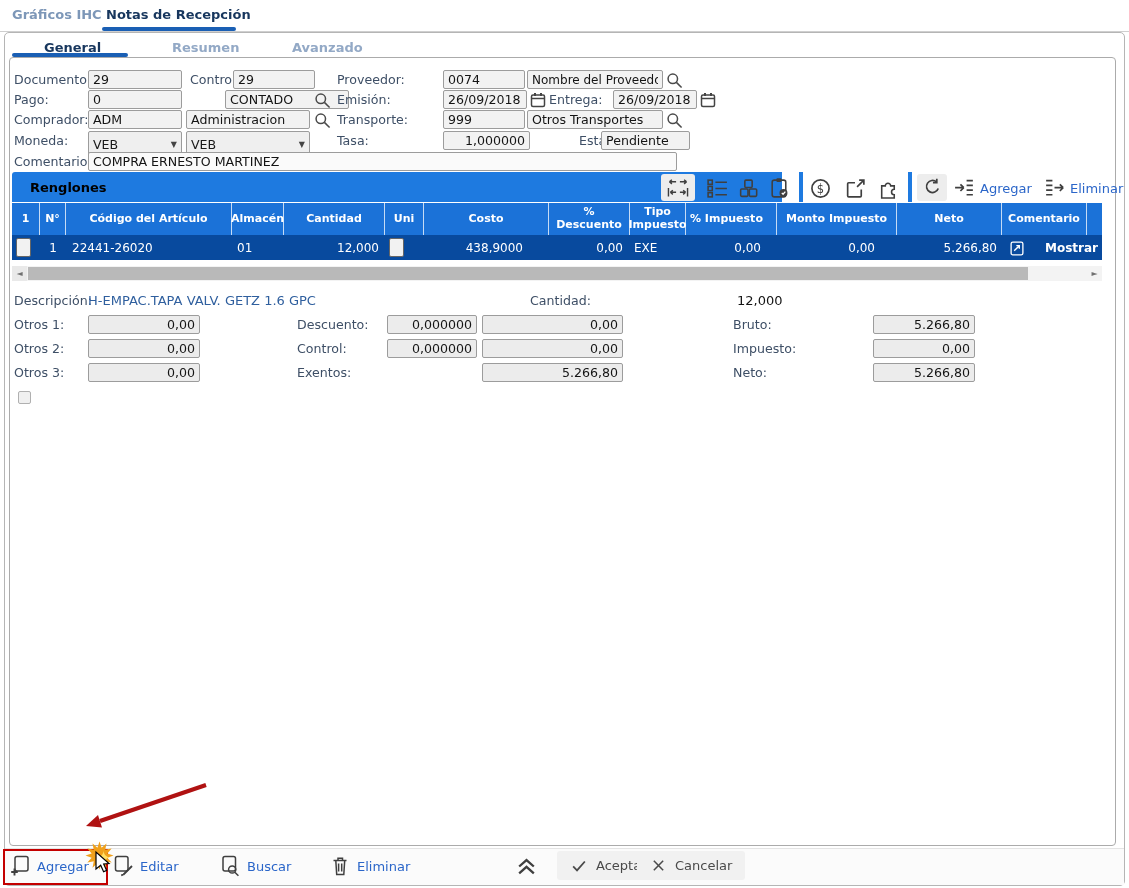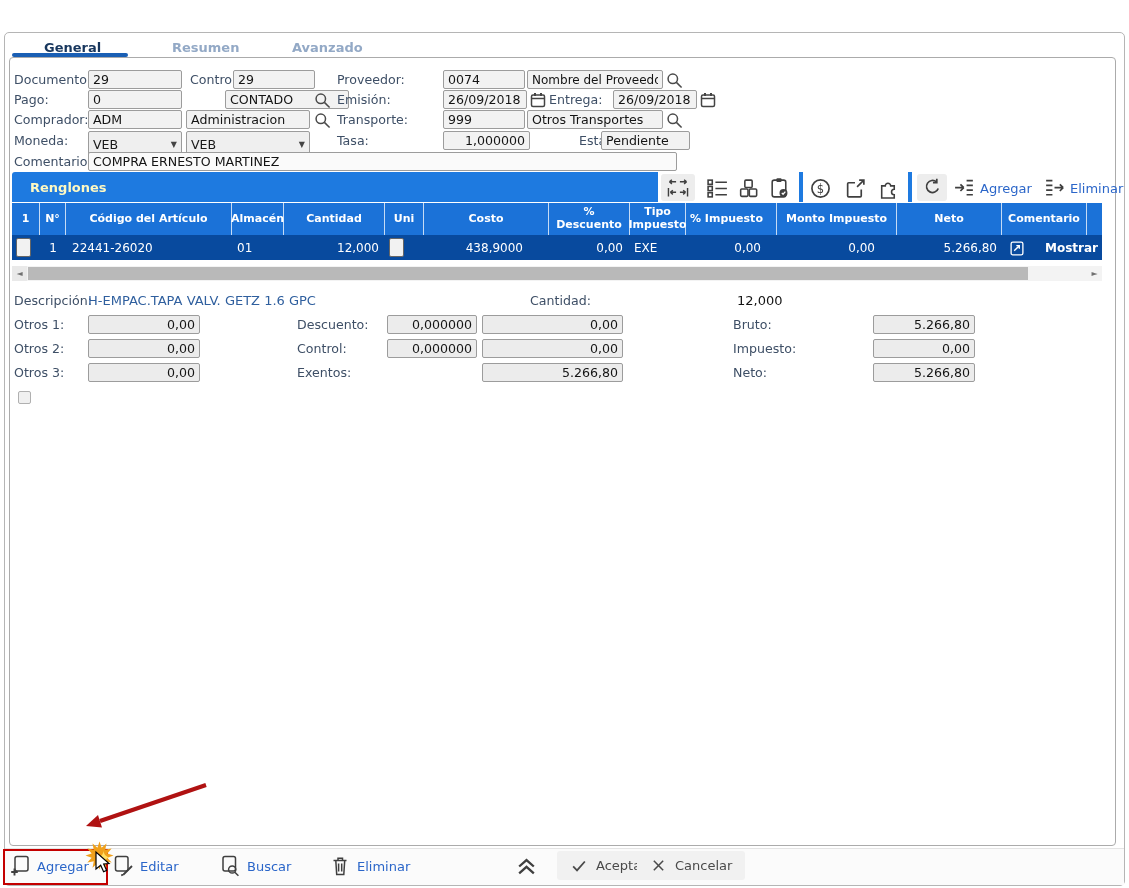--- a/index.html
+++ b/index.html
@@ -22,22 +22,22 @@
   .lab{position:absolute;color:#3e4f66;font-size:12.6px;white-space:nowrap;}
   .inp{position:absolute;height:19px;background:#f2f2f2;border:1px solid #9c9c9c;border-radius:2px;
        font-family:inherit;font-size:12.6px;color:#141414;padding:0 4px;box-sizing:border-box;outline:none;}
   .inp.num{text-align:right;}
   .inp.tight{font-size:12px;}
   .selbox{position:absolute;height:26px;background:#efefef;border:1px solid #9c9c9c;border-radius:2px;
        display:flex;align-items:center;justify-content:space-between;padding:0 4px;box-sizing:border-box;font-size:12.6px;}
   .dd{font-size:8px;color:#444;}
   .ficon{position:absolute;width:18px;height:18px;display:flex;align-items:center;justify-content:center;}
   
-  .gcaption{position:absolute;left:12px;top:172px;width:646px;height:30px;background:#1e7ae0;border-radius:3px 0 0 0;
-       color:#fef9c3;font-weight:bold;display:flex;align-items:center;padding-left:18px;box-sizing:border-box;}
+  .gcaption{position:absolute;left:12px;top:172px;width:770px;height:30px;background:#1e7ae0;border-radius:3px 0 0 0;
+       color:#000000;font-weight:bold;display:flex;align-items:center;padding-left:18px;box-sizing:border-box;}
   .gsep{position:absolute;top:172px;width:4px;height:30px;background:#1e7ae0;}
   .gtbtn{position:absolute;top:174px;height:27px;background:#ededed;border-radius:3px;display:flex;align-items:center;justify-content:center;}
   .gticon{position:absolute;top:177px;width:23px;height:23px;}
   .gtlabel{position:absolute;top:181px;color:#2b66c9;font-size:13px;white-space:nowrap;}
   .ghead{position:absolute;left:12px;top:203px;width:1090px;height:32px;background:#1b72d8;display:flex;}
   .gh{color:#fff;font-weight:bold;font-size:11px;display:flex;align-items:center;justify-content:center;text-align:center;
       border-right:1px solid rgba(255,255,255,.75);box-sizing:border-box;line-height:1.15;}
   .gh.left{justify-content:flex-start;text-align:left;padding-left:4px;}
   .gh.nob{border-right:none;}
   .grow{position:absolute;left:12px;top:235px;width:1090px;height:25px;background:#084a9e;display:flex;color:#fff;font-size:12px;}
@@ -64,20 +64,25 @@
   .redbox{position:absolute;left:3px;top:849px;width:101px;height:32px;border:2px solid #c40000;z-index:40;}
   .anno{position:absolute;left:0;top:760px;width:280px;height:128px;z-index:50;pointer-events:none;}
   .burst{position:absolute;z-index:45;line-height:1;}
   svg{display:block;}
 </style>
 </head>
 <body>
 
 <div id="app">
 
+  <div class="toptabs">
+    <div class="toptab inactive" style="left:12px">Gráficos IHC</div>
+    <div class="toptab active" style="left:106px">Notas de Recepción</div>
+    <div class="tab-underline" style="left:102px;top:27px;width:134px"></div>
+  </div>
 
   <div class="outer-panel"></div>
   <div class="subtab active" style="left:44px">General</div>
   <div class="subtab inactive" style="left:172px">Resumen</div>
   <div class="subtab inactive" style="left:292px">Avanzado</div>
   <div class="tab-underline" style="left:12px;top:53px;width:116px"></div>
   <div class="inner-panel"></div>
 
   <div class="lab" style="left:14px;top:72px">Documento:</div>
   <input class="inp" style="left: 88px; top: 70px; width: 94px;" readonly="" value="29">

